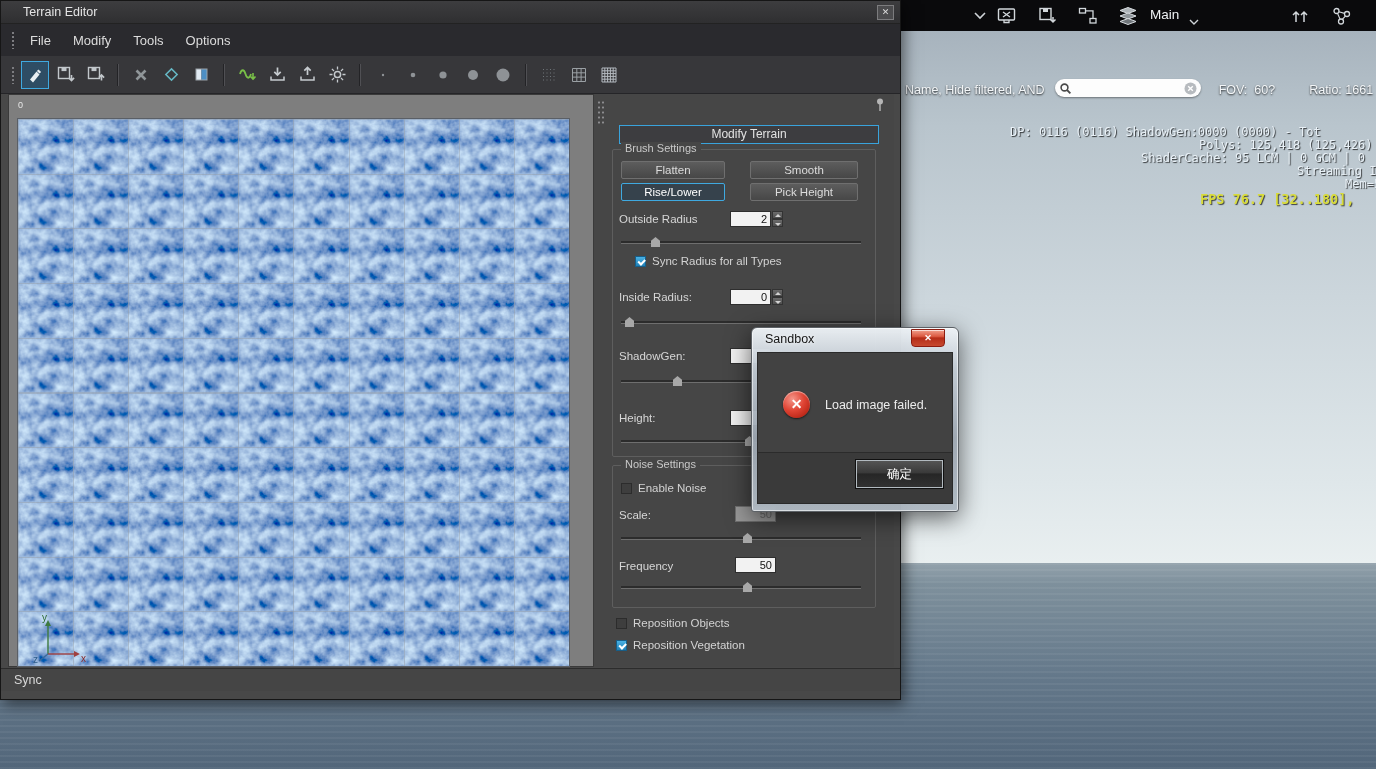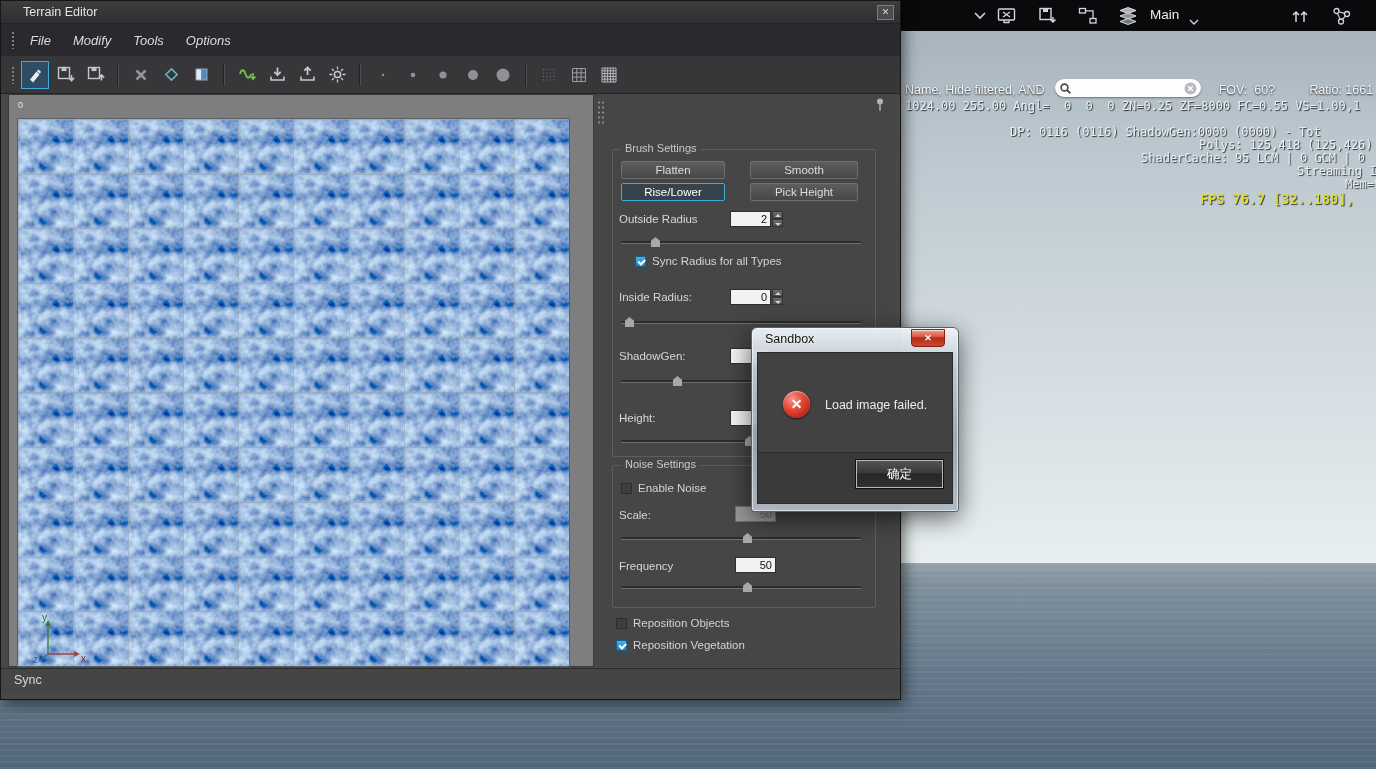--- a/index.html
+++ b/index.html
@@ -31,21 +31,21 @@
   
   .win{position:absolute;left:0;top:0;width:901px;height:700px;background:#484848;
        border:1px solid #161616;box-shadow:3px 4px 14px rgba(0,0,0,.55);box-sizing:border-box;}
   .titlebar{position:absolute;left:0;top:0;right:0;height:23px;
        background:linear-gradient(#3d3d3f,#2f2f31);border-bottom:1px solid #222;
        color:#e4e4e4;font-size:12.5px;line-height:23px;padding-left:22px;box-sizing:border-box;}
   .win-close{position:absolute;right:6px;top:4px;width:17px;height:15px;background:#4c4c4e;
        border:1px solid #7c7c7e;color:#dcdcdc;font-size:9px;line-height:13px;text-align:center;padding:0;}
   .menubar{position:absolute;left:0;top:23px;right:0;height:32px;background:#2a2a2e;
        display:flex;align-items:center;padding-left:6px;box-sizing:border-box;}
-  .menubar .mi{color:#dcdcdc;font-size:13px;padding:0 11px;height:100%;display:flex;align-items:center;background:transparent;border:0;font-style:italic;}
+  .menubar .mi{color:#dcdcdc;font-size:13px;padding:0 11px;height:100%;display:flex;align-items:center;background:transparent;border:0;}
   .grip{width:4px;height:18px;margin:0 4px;
         background-image:radial-gradient(circle,#7c7c80 1px,transparent 1.2px);background-size:4px 4px;}
   .toolbar{position:absolute;left:0;top:55px;right:0;height:38px;background:#37373a;
        border-bottom:1px solid #252528;display:flex;align-items:center;padding-left:6px;box-sizing:border-box;gap:2px;}
   .tb{width:28px;height:28px;display:flex;align-items:center;justify-content:center;background:transparent;border:1px solid transparent;padding:0;}
   .tb.active{background:#2e4d64;border:1px solid #3fa9e0;}
   .tsep{width:1px;height:22px;background:#232326;border-right:1px solid #505054;margin:0 6px;}
 
   .vpbox{position:absolute;left:7px;top:93px;width:586px;height:573px;background:#7e7e7e;
          border:1px solid #3a3a3a;box-sizing:border-box;}
@@ -189,21 +189,20 @@
       <input type="text" value="" style="">
       <svg width="13" height="13">
           <circle cx="6.5" cy="6.5" r="6" fill="#b7bbbf"></circle>
           <path d="M4.2 4.2 l4.6 4.6 M8.8 4.2 l-4.6 4.6" stroke="#fff" stroke-width="1.4"></path>
         </svg>
     </span>
     <span style="margin-left:8px">FOV:  60?</span>
     <span style="margin-left:24px">Ratio: 1661</span>
   </div>
 
-  <div class="dbg" style="left:905px;top:99px">1024.00 255.00 Angl=  0  0  0 ZN=0.25 ZF=8000 FC=0.55 VS=1.00,1</div>
   <div class="dbg" style="left:1010px;top:125px">DP: 0116 (0116) ShadowGen:0000 (0000) - Tot</div>
   <div class="dbg" style="left:1199px;top:138px">Polys: 125,418 (125,426)</div>
   <div class="dbg" style="left:1141px;top:151px">ShaderCache: 95 LCM | 0 GCM | 0</div>
   <div class="dbg" style="left:1297px;top:164px">Streaming IO</div>
   <div class="dbg" style="left:1345px;top:177px">Mem=5</div>
   <div class="fps" style="left:1200px;top:191px">FPS 76.7 [32..180],</div>
 
   <div class="win">
 
     <div class="titlebar">
@@ -362,20 +361,21 @@
       <span class="split-grip"></span>
     </div>
 
     <div class="panel">
       <button class="pin">
         <svg width="14" height="16">
             <circle cx="7" cy="4.5" r="3" fill="#b5b5b5"></circle>
             <rect x="6.3" y="7" width="1.4" height="7" fill="#b5b5b5"></rect>
           </svg>
       </button>
+      <div class="ph">Modify Terrain</div>
 
       <div class="grp" style="left:6px;top:55px;width:262px;height:306px">
         <span class="leg">Brush Settings</span>
         <button class="pbtn" style="left:8px;top:11px;width:104px">Flatten</button>
         <button class="pbtn" style="left:137px;top:11px;width:108px">Smooth</button>
         <button class="pbtn active" style="left:8px;top:33px;width:104px">Rise/Lower</button>
         <button class="pbtn" style="left:137px;top:33px;width:108px">Pick Height</button>
 
         <span class="flabel" style="left:6px;top:63px">Outside Radius</span>
         <span class="spin" style="left:117px;top:61px">

